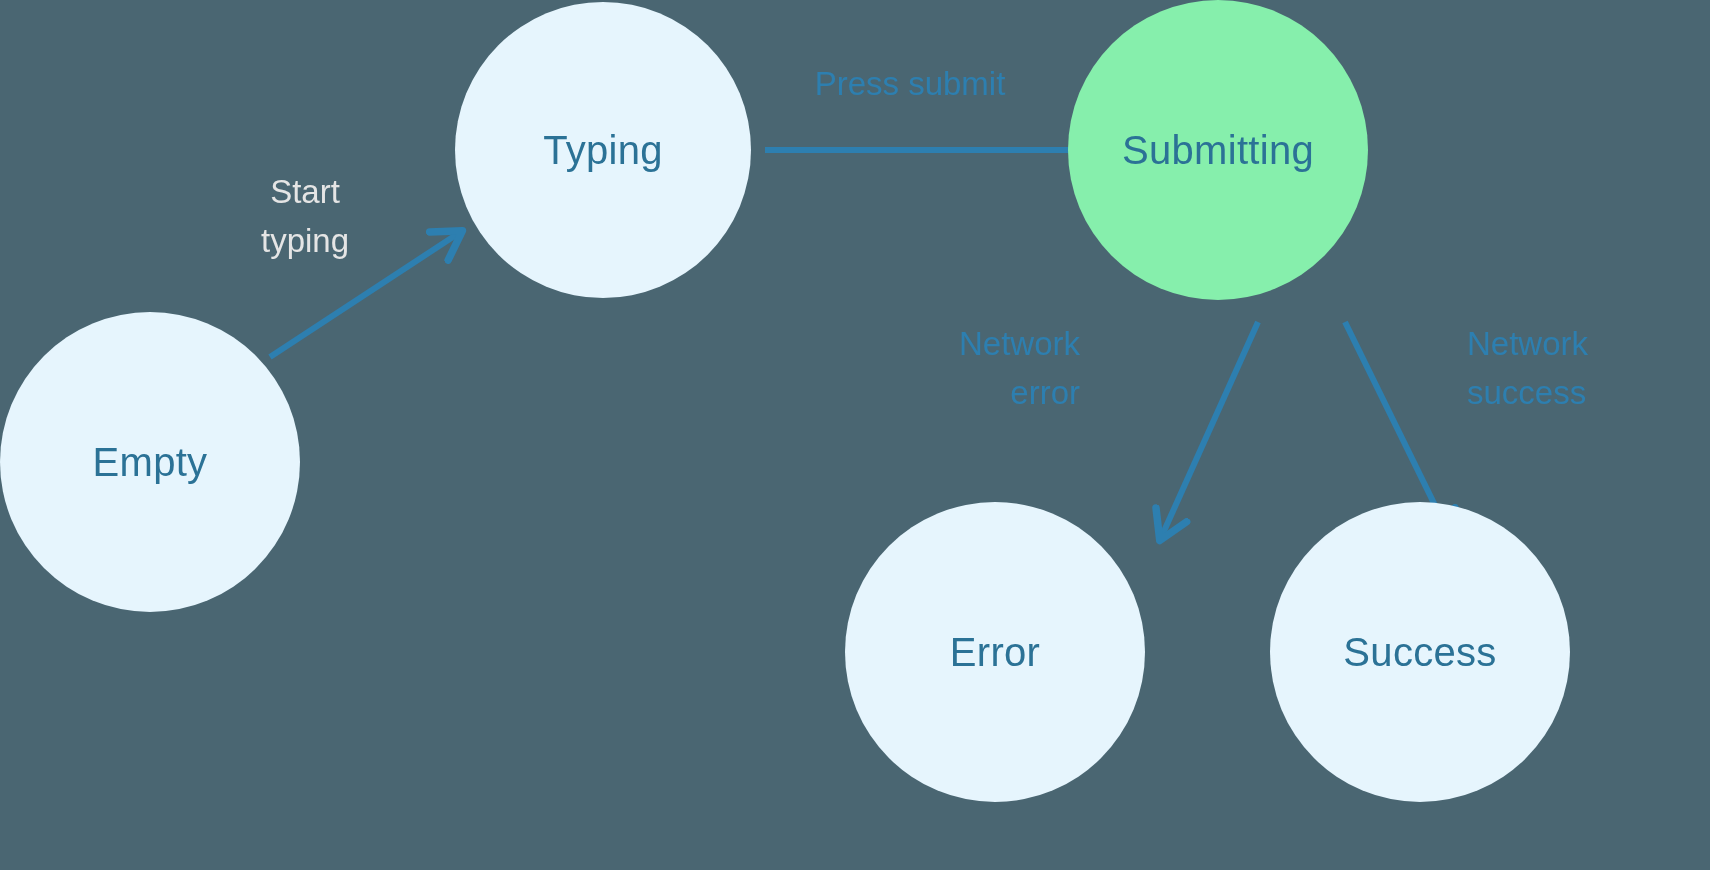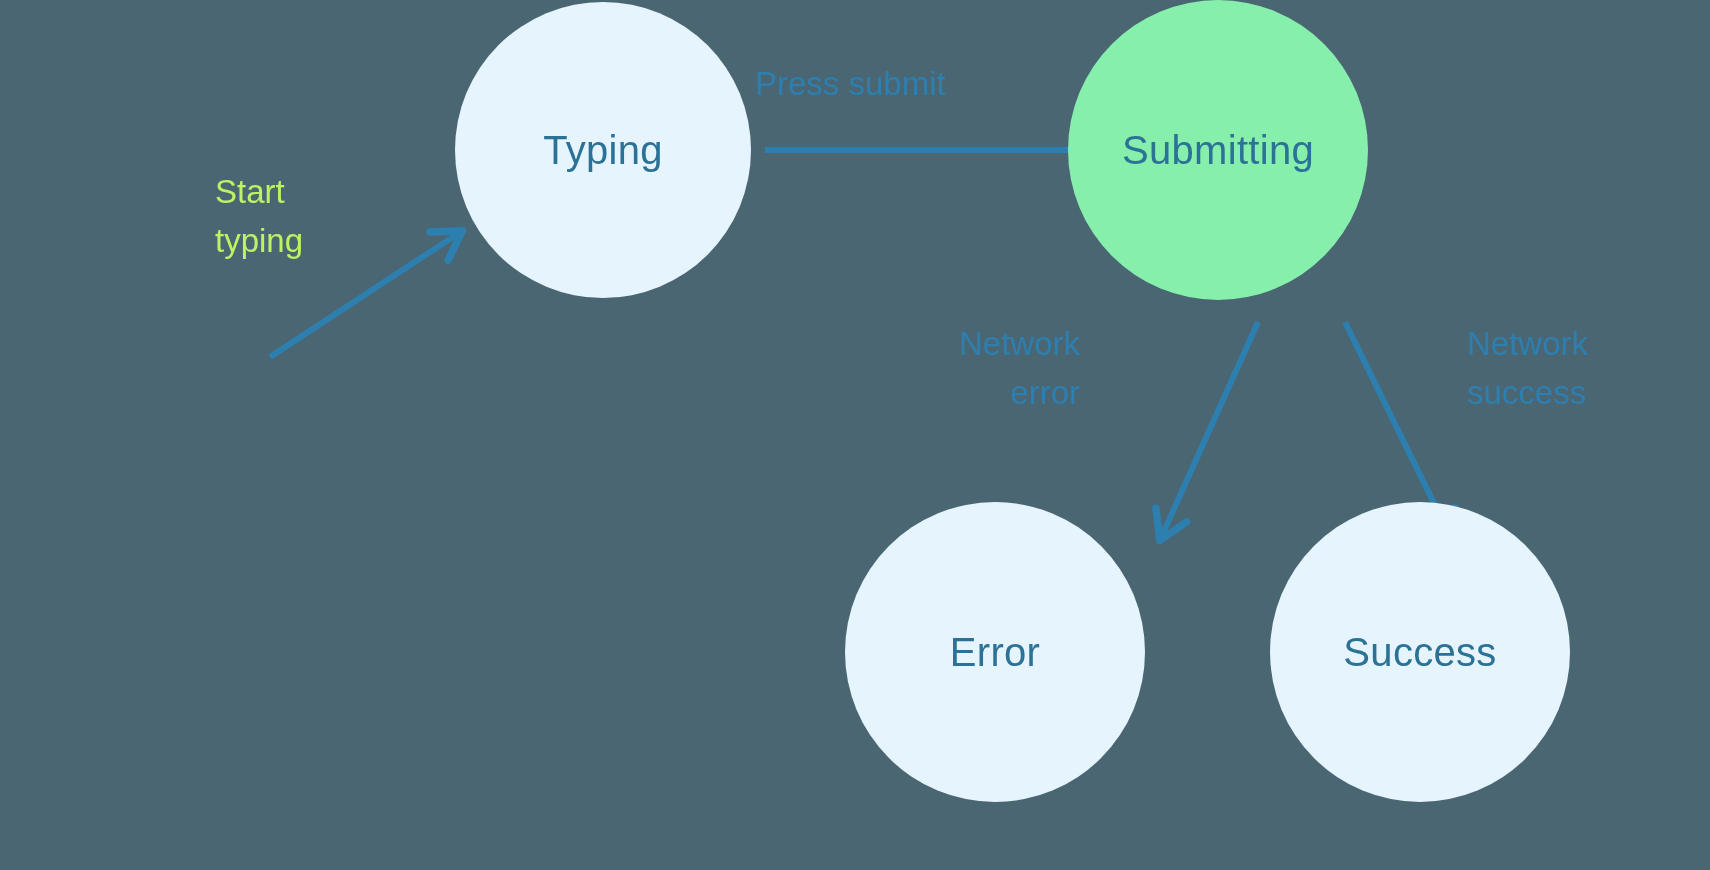--- a/index.html
+++ b/index.html
@@ -42,21 +42,21 @@
   }
   .edge-label {
     position: absolute;
     color: #2d7fb0;
     font-size: 33px;
     font-weight: 400;
     line-height: 1.48;
     white-space: pre-line;
     pointer-events: none;
   }
-  .edge-label.align-center { text-align: left; }
+  .edge-label.align-center { text-align: center; }
   .edge-label.align-right  { text-align: right; }
   .edge-label.align-left   { text-align: left; }
 </style>
 </head>
 <body>
 
 <div id="stage" style="width: 1710px; height: 870px; background: rgb(74, 102, 114);">
 
   <svg id="diagram-svg" viewBox="0 0 1710 870" xmlns="http://www.w3.org/2000/svg">
     <defs>
@@ -64,38 +64,41 @@
         <path d="M 0.6 0.7 L 5.3 3.5 L 0.6 6.3" fill="none" stroke="#2d7fb0" stroke-width="1.25" stroke-linecap="round" stroke-linejoin="round"></path>
       </marker>
     </defs>
 
     <line class="edge-line" id="edge-line-0" stroke="#2d7fb0" stroke-width="6" stroke-linecap="butt" marker-end="url(#arrowhead)" x1="270" y1="357" x2="462" y2="231"></line>
     <line class="edge-line" id="edge-line-1" stroke="#2d7fb0" stroke-width="6" stroke-linecap="butt" marker-end="url(#arrowhead)" x1="765" y1="150" x2="1143" y2="150"></line>
     <line class="edge-line" id="edge-line-2" stroke="#2d7fb0" stroke-width="6" stroke-linecap="butt" marker-end="url(#arrowhead)" x1="1258" y1="322" x2="1160" y2="540"></line>
     <line class="edge-line" id="edge-line-3" stroke="#2d7fb0" stroke-width="6" stroke-linecap="butt" marker-end="url(#arrowhead)" x1="1345" y1="322" x2="1452" y2="540"></line>
   </svg>
 
+  <div class="node-circle" id="node-0" style="left: 0px; top: 312px; width: 300px; height: 300px; background: rgb(230, 245, 253);">
+    <span class="node-label" style="color: rgb(43, 114, 150);">Empty</span>
+  </div>
 
   <div class="node-circle" id="node-1" style="left: 455px; top: 2px; width: 296px; height: 296px; background: rgb(230, 245, 253);">
     <span class="node-label" style="color: rgb(43, 114, 150);">Typing</span>
   </div>
 
   <div class="node-circle" id="node-2" style="left: 1068px; top: 0px; width: 300px; height: 300px; background: #86efac;">
     <span class="node-label" style="color: rgb(43, 114, 150);">Submitting</span>
   </div>
 
   <div class="node-circle" id="node-3" style="left: 845px; top: 502px; width: 300px; height: 300px; background: rgb(230, 245, 253);">
     <span class="node-label" style="color: rgb(43, 114, 150);">Error</span>
   </div>
 
   <div class="node-circle" id="node-4" style="left: 1270px; top: 502px; width: 300px; height: 300px; background: rgb(230, 245, 253);">
     <span class="node-label" style="color: rgb(43, 114, 150);">Success</span>
   </div>
 
-  <div class="edge-label align-center" id="edge-label-0" style="left: 215px; top: 168px; width: 180px; color: #bef264;">Start
+  <div class="edge-label align-center" id="edge-label-0" style="left: 215px; top: 168px; width: 180px; color: #e5e5e5;">Start
 typing</div>
   <div class="edge-label align-center" id="edge-label-1" style="left: 755px; top: 60px; width: 310px; color: rgb(45, 127, 176);">Press submit</div>
   <div class="edge-label align-right" id="edge-label-2" style="left: 830px; top: 320px; width: 250px; color: rgb(45, 127, 176);">Network
 error</div>
   <div class="edge-label align-left" id="edge-label-3" style="left: 1467px; top: 320px; width: 250px; color: rgb(45, 127, 176);">Network
 success</div>
 
 </div>
 
 </body></html>

